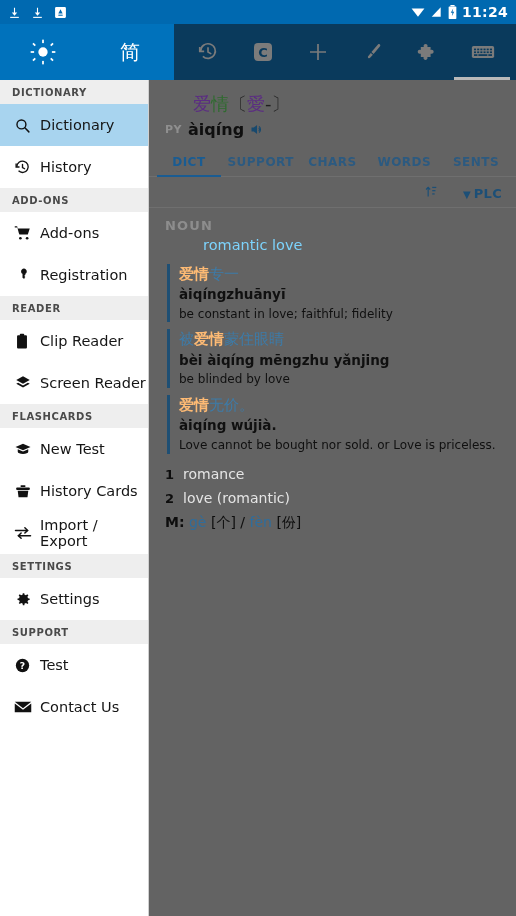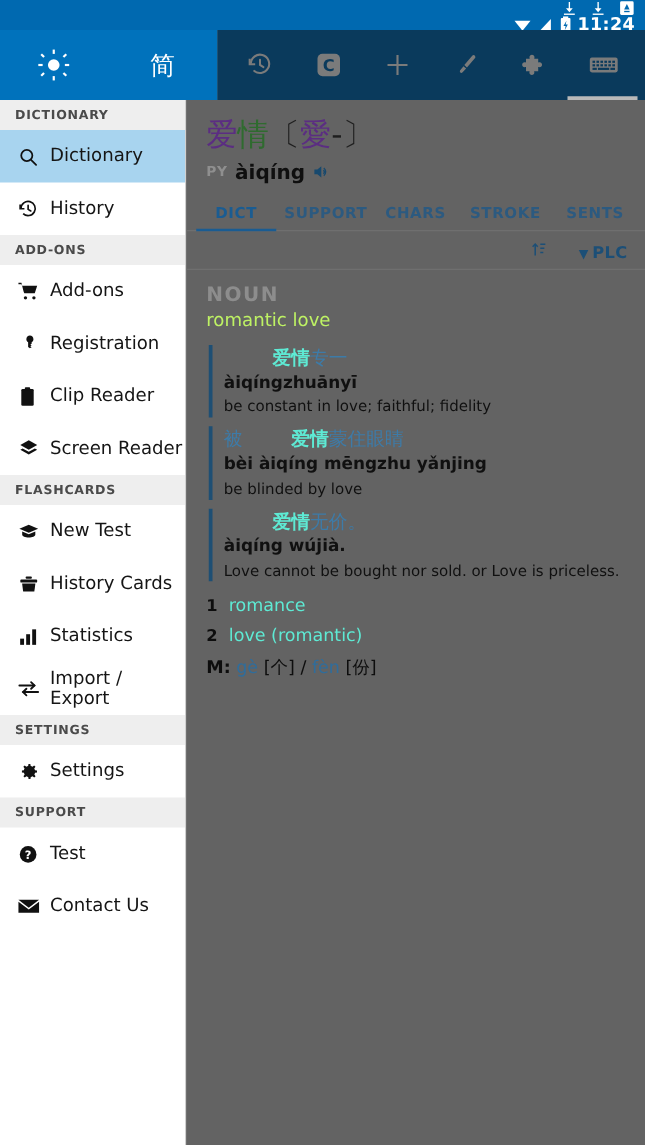--- a/index.html
+++ b/index.html
@@ -5,22 +5,22 @@
   html,body{margin:0;padding:0;}
   body{
     width:516px;height:916px;overflow:hidden;
     font-family:"DejaVu Sans","Liberation Sans",sans-serif;
     background:#636363;
   }
   #app{position:relative;width:516px;height:916px;}
 
   
   .statusbar{
-    height:24px;background:#0069b0;display:flex;align-items:flex-end;
-    padding:0 8px;box-sizing:border-box;color:#ffffff;flex-direction:column;
+    height:24px;background:#0069b0;display:flex;align-items:center;
+    padding:0 8px;box-sizing:border-box;color:#ffffff;
   }
   .sb-left{display:flex;align-items:center;gap:10px;}
   .sb-right{margin-left:auto;display:flex;align-items:center;gap:5px;}
   .sb-time{font-size:14px;font-weight:bold;letter-spacing:.3px;line-height:1;}
   .ic{display:inline-block;line-height:0;}
 
   
   .appbar{height:56px;display:flex;}
   .appbar-left{
     width:174px;background:#0072bc;display:flex;align-items:center;
@@ -65,21 +65,21 @@
     width:26px;display:flex;align-items:center;justify-content:flex-start;
     color:#111;flex:none;
   }
   .nav-lbl{font-size:14.5px;color:#151515;}
 
   
   .main{
     flex:1;background:#636363;position:relative;overflow:hidden;
   }
   .headword{
-    padding:14px 16px 0 16px;font-size:25px;line-height:1.1;
+    padding:14px 16px 0 16px;font-size:18px;line-height:1.1;margin-left:28px;
   }
   .hz-simp{color:#5b2d82;}
   .hz-simp2{color:#2f6b2f;}
   .hz-trad{color:#1e1e1e;}
   .hz-trad-in{color:#5b2d82;}
 
   .pyline{padding:6px 0 0 16px;display:flex;align-items:center;gap:6px;}
   .py-tag{color:#8f8f8f;font-size:11px;font-weight:bold;letter-spacing:.5px;}
   .py-val{color:#0f0f0f;font-size:16px;font-weight:bold;}
   .spk{color:#17496e;display:inline-block;line-height:0;}
@@ -101,39 +101,39 @@
   .dictbar{
     display:flex;align-items:center;justify-content:flex-end;gap:26px;
     padding:6px 14px 5px 0;border-bottom:1px solid #6f6f6f;
   }
   .dictbar.cc{border-bottom:none;border-top:1px solid #6f6f6f;padding-top:6px;}
   .dict-src{color:#1c4f77;font-size:13px;font-weight:bold;letter-spacing:.3px;}
   .caret{color:#1c4f77;font-size:10px;margin-right:3px;}
   .sorticon{color:#1c4f77;}
 
   .pos{
-    color:#8d8d8d;font-size:16px;font-weight:bold;letter-spacing:1.2px;
+    color:#8d8d8d;font-size:13px;font-weight:bold;letter-spacing:1.2px;
     padding:10px 32px 2px 16px;
   }
-  .sense{color:#bef264;font-size:14.5px;padding:2px 16px 4px 16px;}
+  .sense{color:#7dd3fc;font-size:14.5px;padding:2px 16px 4px 16px;margin-left:38px;}
 
   .ex{
     border-left:3px solid #1e4f74;margin:7px 0 0 18px;padding:0 16px 0 9px;
   }
   .ex-hz{font-size:15px;color:#3d7ba8;line-height:1.35;}
-  .ex-hz b{color:#5eead4;font-weight:bold;margin-left:39px;}
+  .ex-hz b{color:#fdba74;font-weight:bold;}
   .ex-py{font-size:13.5px;color:#101010;line-height:1.45;margin-top:1px;}
   .ex-py b{font-weight:bold;}
   .ex-py .lt{font-weight:bold;}
   .ex-en{font-size:12px;color:#101010;line-height:1.4;margin-top:1px;}
 
   .cc-list{padding:8px 16px 0 16px;}
   .cc-row{display:flex;align-items:baseline;gap:9px;padding:4px 0;}
   .cc-num{font-size:13px;font-weight:bold;color:#0d0d0d;}
-  .cc-txt{font-size:14px;color:#5eead4;}
+  .cc-txt{font-size:14px;color:#e5e5e5;}
   .cc-m{padding:4px 0 0 0;font-size:14px;color:#0d0d0d;}
   .cc-m b{font-weight:bold;}
   .cc-m .py{color:#2f6d9c;}
 </style>
 </head>
 <body>
 
 <div id="app">
 
   <div class="statusbar">
@@ -296,20 +296,21 @@
       </div>
       <div class="nav-item">
         <span class="nav-ic">
           <svg width="17" height="17" viewBox="0 0 24 24" fill="#111">
               <path d="M14 2c2.2 0 4 1.9 4 4.2 0 1.5-.8 2.8-2 3.5v1.5l-1.6.9 1.6 1-1.6 1 1.6 1.1-2 1.3-2-1.5V9.7C10.8 9 10 7.7 10 6.2 10 3.9 11.8 2 14 2z"></path>
             </svg>
         </span>
         <span class="nav-lbl">Registration</span>
       </div>
 
+      <div class="sec-head">READER</div>
       <div class="nav-item">
         <span class="nav-ic">
           <svg width="16" height="17" viewBox="0 0 20 24" fill="#111">
               <rect x="3" y="3" width="14" height="19" rx="1.5"></rect>
               <rect x="7" y="1" width="6" height="3.4" rx="1" fill="#111"></rect>
             </svg>
         </span>
         <span class="nav-lbl">Clip Reader</span>
       </div>
       <div class="nav-item">
@@ -334,30 +335,20 @@
       </div>
       <div class="nav-item">
         <span class="nav-ic">
           <svg width="18" height="17" viewBox="0 0 24 24" fill="#111">
               <rect x="2.5" y="6.5" width="19" height="3.4" rx="1"></rect>
               <path d="M4.5 11h15l-1.2 9h-12.6z"></path>
               <rect x="8.5" y="3" width="7" height="2.6" rx="1"></rect>
             </svg>
         </span>
         <span class="nav-lbl">History Cards</span>
-      </div>
-      <div class="nav-item">
-        <span class="nav-ic">
-          <svg width="17" height="17" viewBox="0 0 24 24" fill="#111">
-              <rect x="3" y="14" width="4.4" height="7"></rect>
-              <rect x="9.8" y="9" width="4.4" height="12"></rect>
-              <rect x="16.6" y="3.5" width="4.4" height="17.5"></rect>
-            </svg>
-        </span>
-        <span class="nav-lbl">Statistics</span>
       </div>
       <div class="nav-item">
         <span class="nav-ic">
           <svg width="18" height="18" viewBox="0 0 24 24" fill="none" stroke="#111" stroke-width="2" stroke-linecap="round">
               <path d="M2 8.5h16"></path>
               <path d="M14.5 5l3.6 3.5-3.6 3.5"></path>
               <path d="M22 15.5H6"></path>
               <path d="M9.5 12L5.9 15.5 9.5 19"></path>
             </svg>
         </span>
@@ -410,21 +401,21 @@
             <path d="M11.6 4.4a4.6 4.6 0 0 1 0 7.2l.9 1.1a6 6 0 0 0 0-9.4z"></path>
             <path d="M11.2 6.4a2.3 2.3 0 0 1 0 3.2l.9 1a3.6 3.6 0 0 0 0-5.2z"></path>
           </svg>
         </span>
       </div>
 
       <div class="tabs">
         <div class="tab sel">DICT</div>
         <div class="tab">SUPPORT</div>
         <div class="tab">CHARS</div>
-        <div class="tab">STROKE</div>
+        <div class="tab">WORDS</div>
         <div class="tab">SENTS</div>
       </div>
 
       <div class="dictbar">
         <span class="sorticon">
           <svg width="12" height="13" viewBox="0 0 14 16" fill="none" stroke="#1c4f77" stroke-width="1.5">
             <path d="M3.5 14V3"></path>
               <path d="M1 5.5L3.5 2.8 6 5.5"></path>
               <path d="M8.5 3h5"></path>
               <path d="M8.5 7h4"></path>

